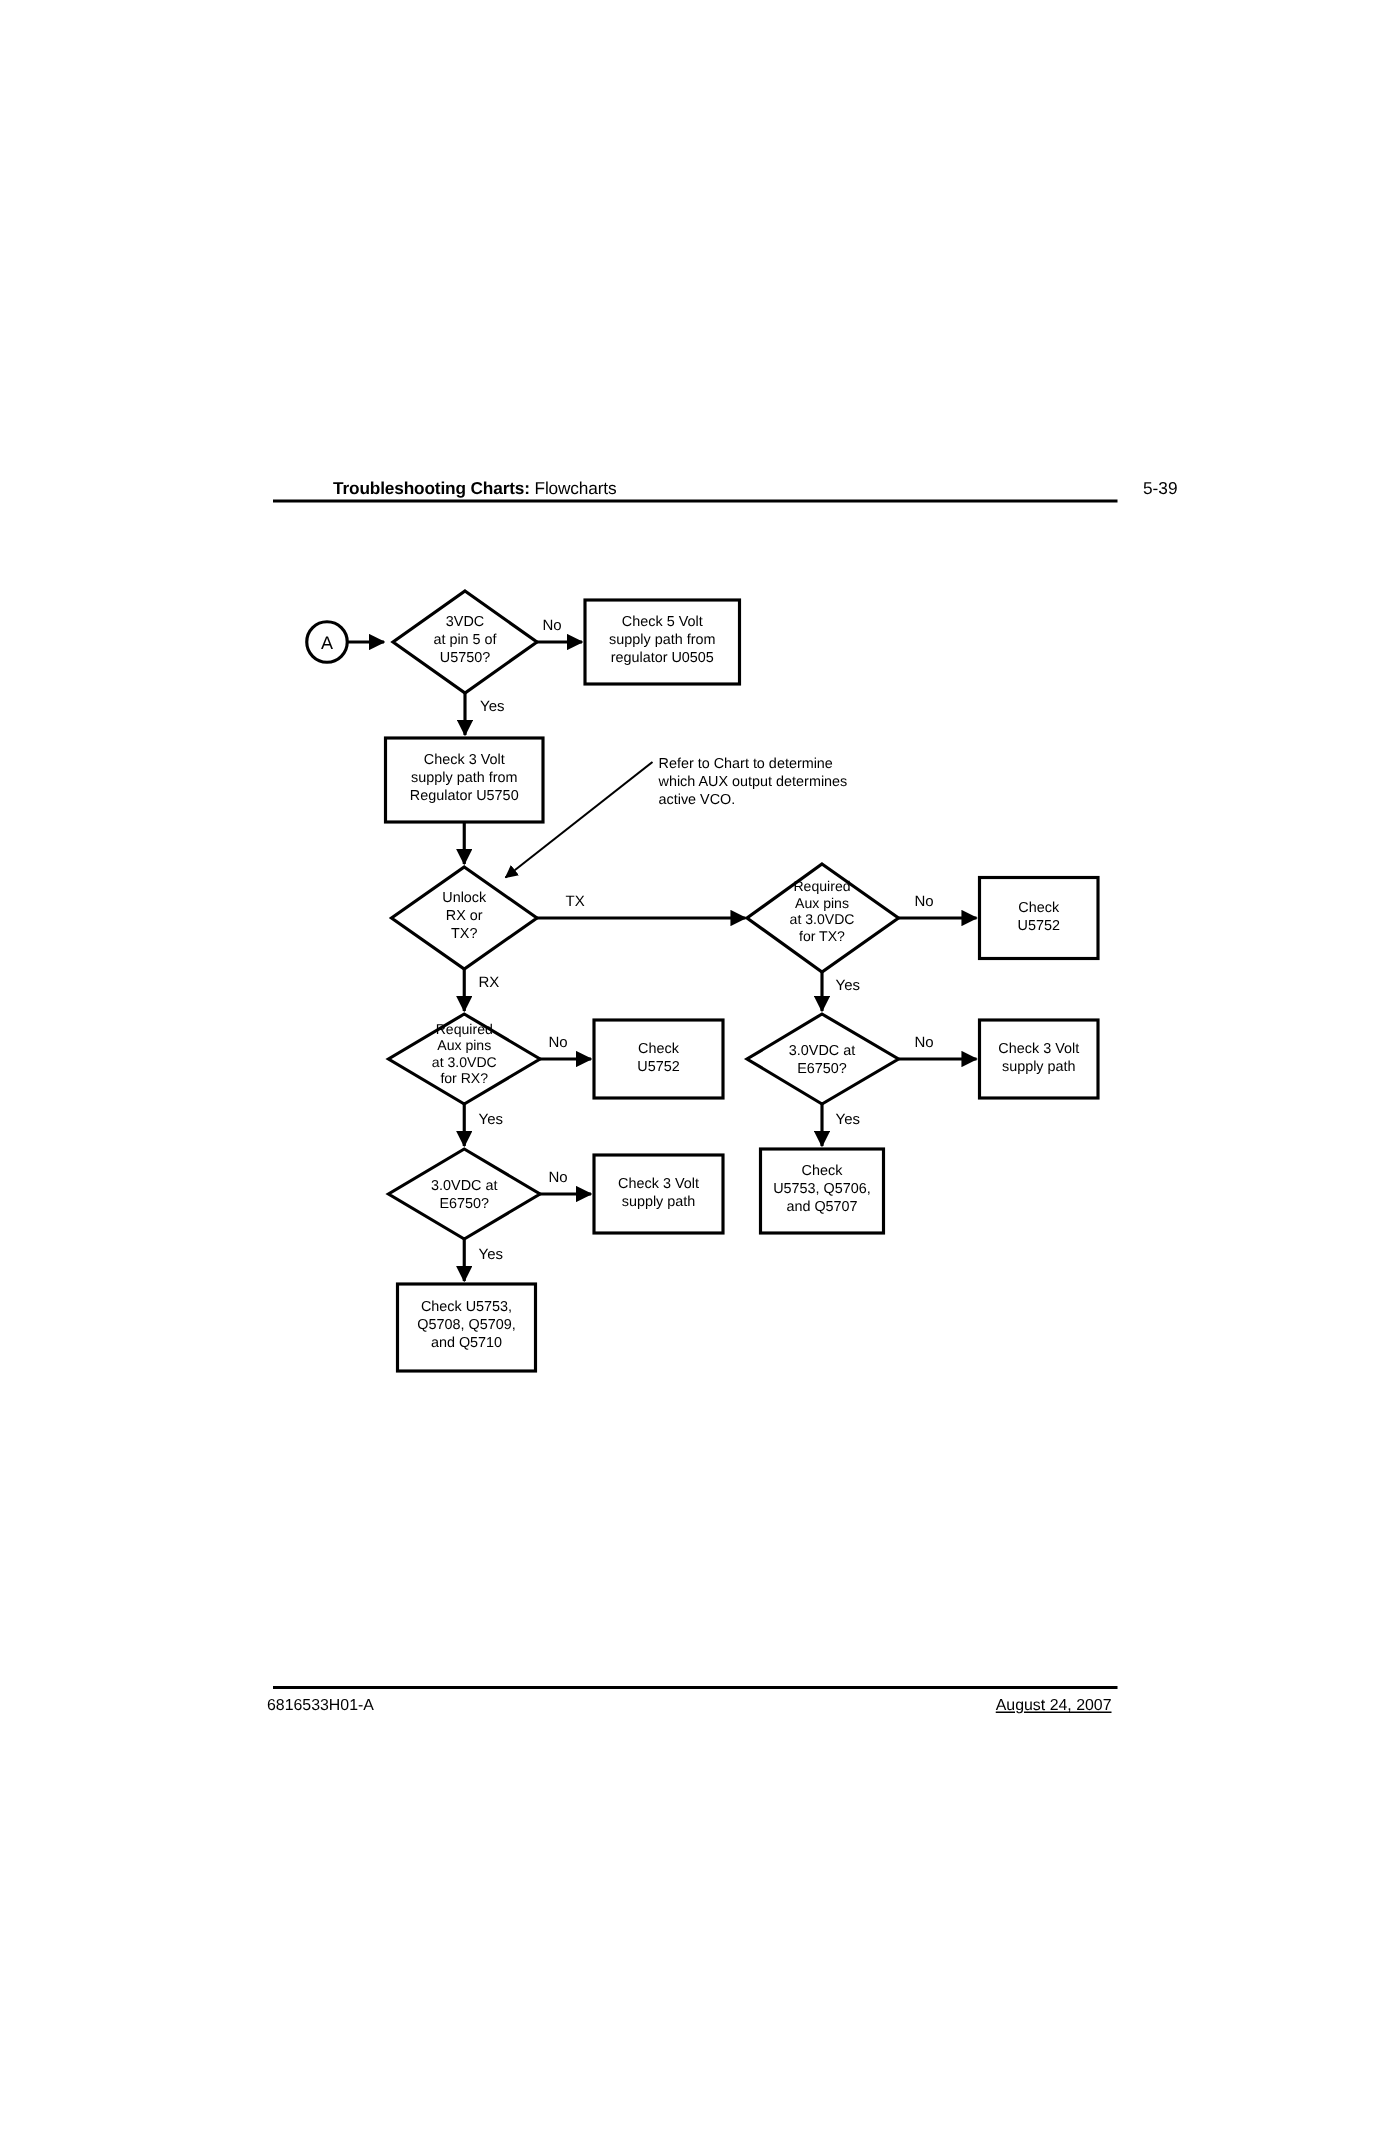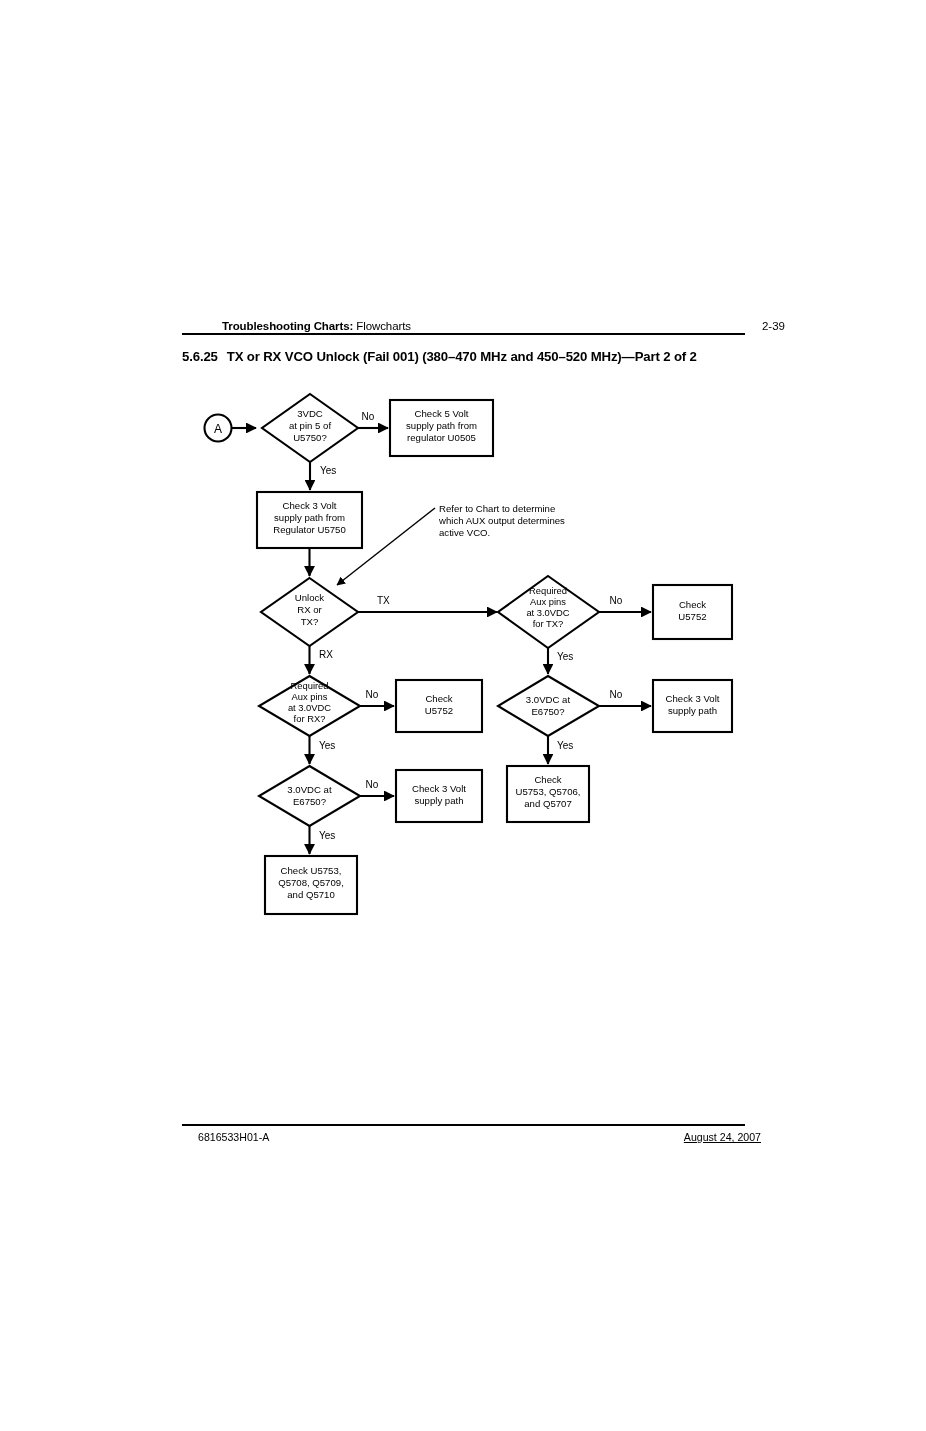--- a/index.html
+++ b/index.html
@@ -135,46 +135,43 @@
   .footer-rule {
     position: absolute;
     left: 182px;
     top: 1124px;
     width: 563px;
     height: 2px;
     background: #000;
   }
   .footer-row {
     position: absolute;
-    left: 198px;
+    left: 178px;
     top: 1131px;
     width: 563px;
     display: flex;
     align-items: flex-start;
     justify-content: space-between;
     font-size: 10.6px;
     gap: 16px;
   }
   .footer-left { white-space: nowrap; }
   .footer-right { white-space: nowrap; text-decoration: underline; }
 </style>
 </head>
 <body>
 
 <div class="page">
 
   <div class="header-row">
     <div class="header-left"><b>Troubleshooting Charts:</b><span> Flowcharts</span></div>
-    <div class="header-right">2-39</div>
+    <div class="header-right">5-39</div>
   </div>
   <div class="header-rule"></div>
 
-  <div class="section-heading">
-    <span class="num">5.6.25</span><span>TX or RX VCO Unlock (Fail 001) (380–470 MHz and 450–520 MHz)—Part 2 of 2</span>
-  </div>
 
   <div class="chart-wrap">
     <svg width="570" height="540" viewBox="0 0 570 540" xmlns="http://www.w3.org/2000/svg">
       <defs>
         <marker id="arrow" viewBox="0 0 10 10" refX="9.2" refY="5" markerWidth="5.2" markerHeight="5.2" orient="auto-start-reverse">
           <path d="M 0 0 L 10 5 L 0 10 z" fill="#000"></path>
         </marker>
         <marker id="arrow-sm" viewBox="0 0 10 10" refX="9.2" refY="5" markerWidth="6.2" markerHeight="6.2" orient="auto-start-reverse">
           <path d="M 0 0 L 10 5 L 0 10 z" fill="#000"></path>
         </marker>

